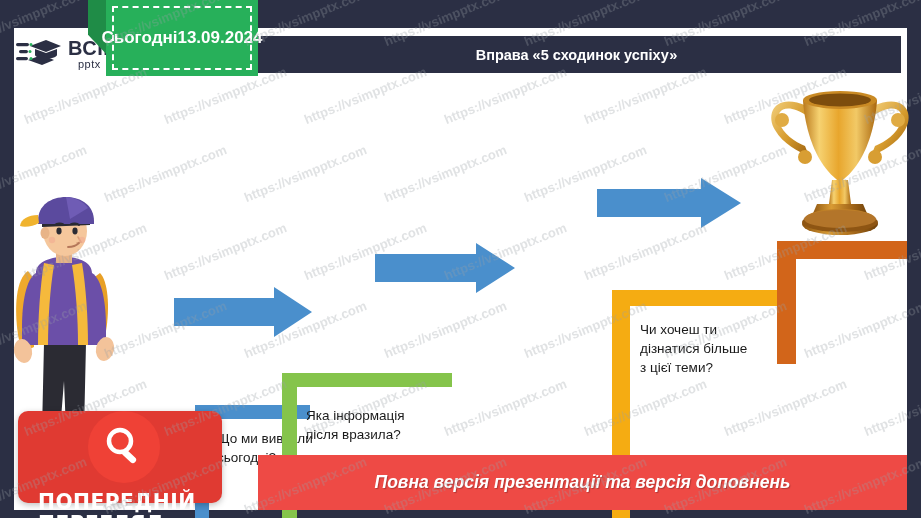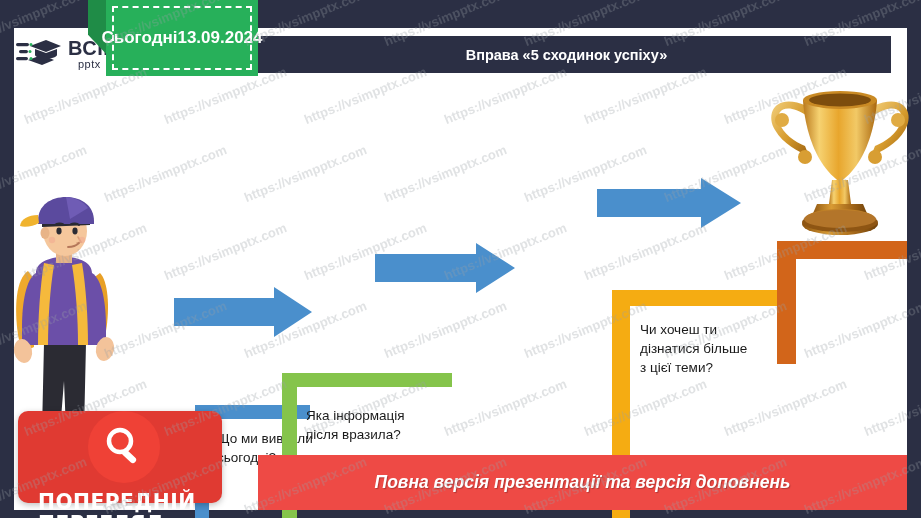--- a/index.html
+++ b/index.html
@@ -24,21 +24,21 @@
 
   
   .date-flag{position:absolute;left:106px;top:0px;width:152px;height:76px;background:#27b05a;z-index:11;
              display:flex;align-items:center;justify-content:center;}
   .date-flag .inner{position:absolute;left:6px;top:6px;right:6px;bottom:6px;border:2px dashed #ffffff;}
   .date-flag span{position:relative;color:#fff;font-size:17px;font-weight:bold;line-height:1.35;z-index:2;}
   .flag-tail{position:absolute;left:88px;top:0;width:22px;height:58px;background:#1f8c47;z-index:10;
              clip-path:polygon(0 0,100% 0,100% 100%,0 60%);}
 
   
-  .titlebar{position:absolute;left:242px;top:36px;width:649px;height:37px;background:#2b2f44;
+  .titlebar{position:absolute;left:252px;top:36px;width:649px;height:37px;background:#2b2f44;
             display:flex;align-items:center;justify-content:center;z-index:8;}
   .titlebar span{color:#ffffff;font-size:14.5px;font-weight:bold;}
 
   
   .step{position:absolute;}
   .step .riser{position:absolute;left:0;top:0;}
   .step .horiz{position:absolute;}
   .step .text{position:absolute;color:#1a1a1a;font-size:13.5px;line-height:1.42;}
   .arrow-wrap{position:absolute;}
   .arrow-svg{display:block;}

